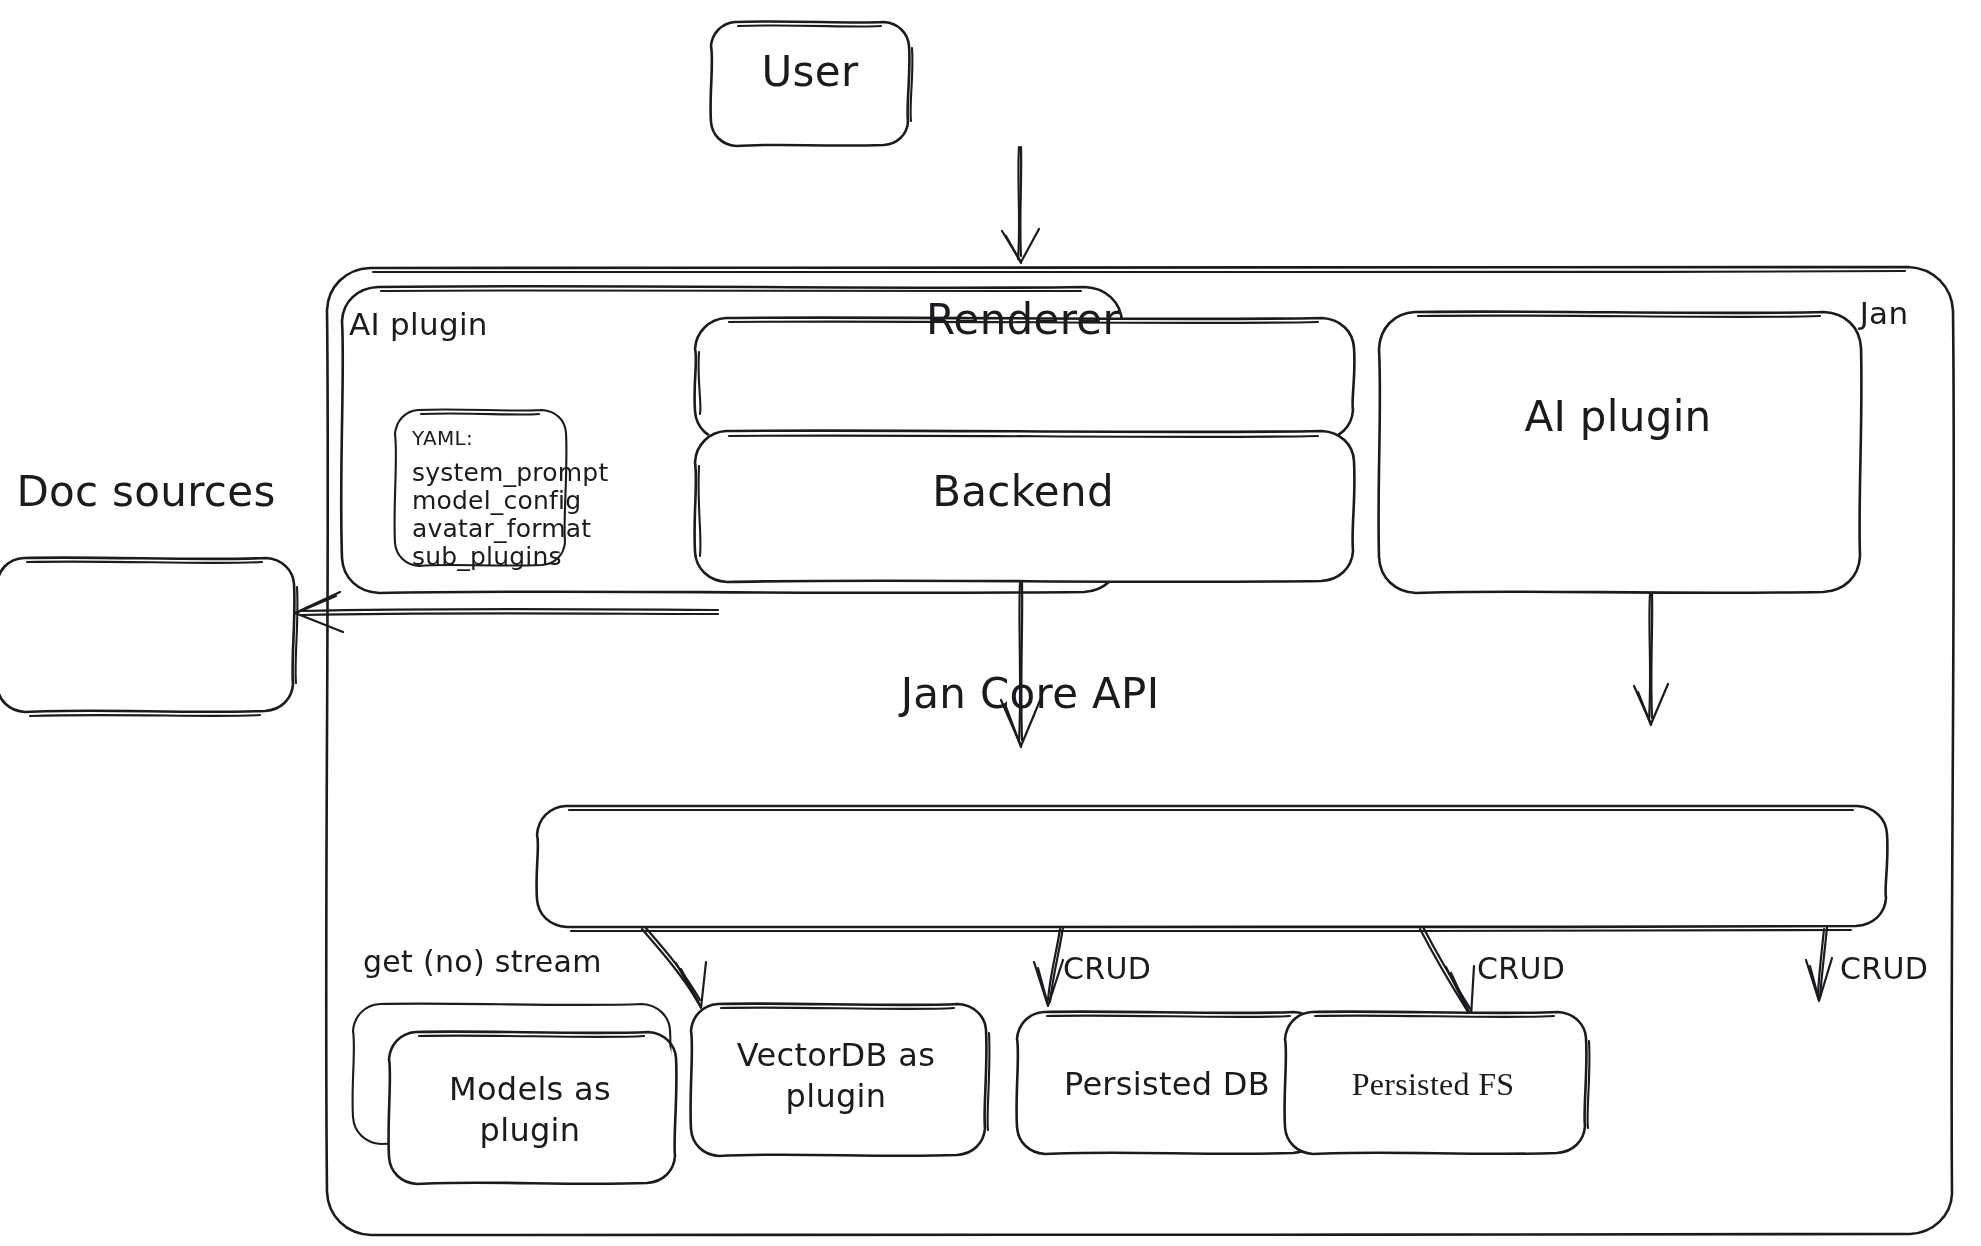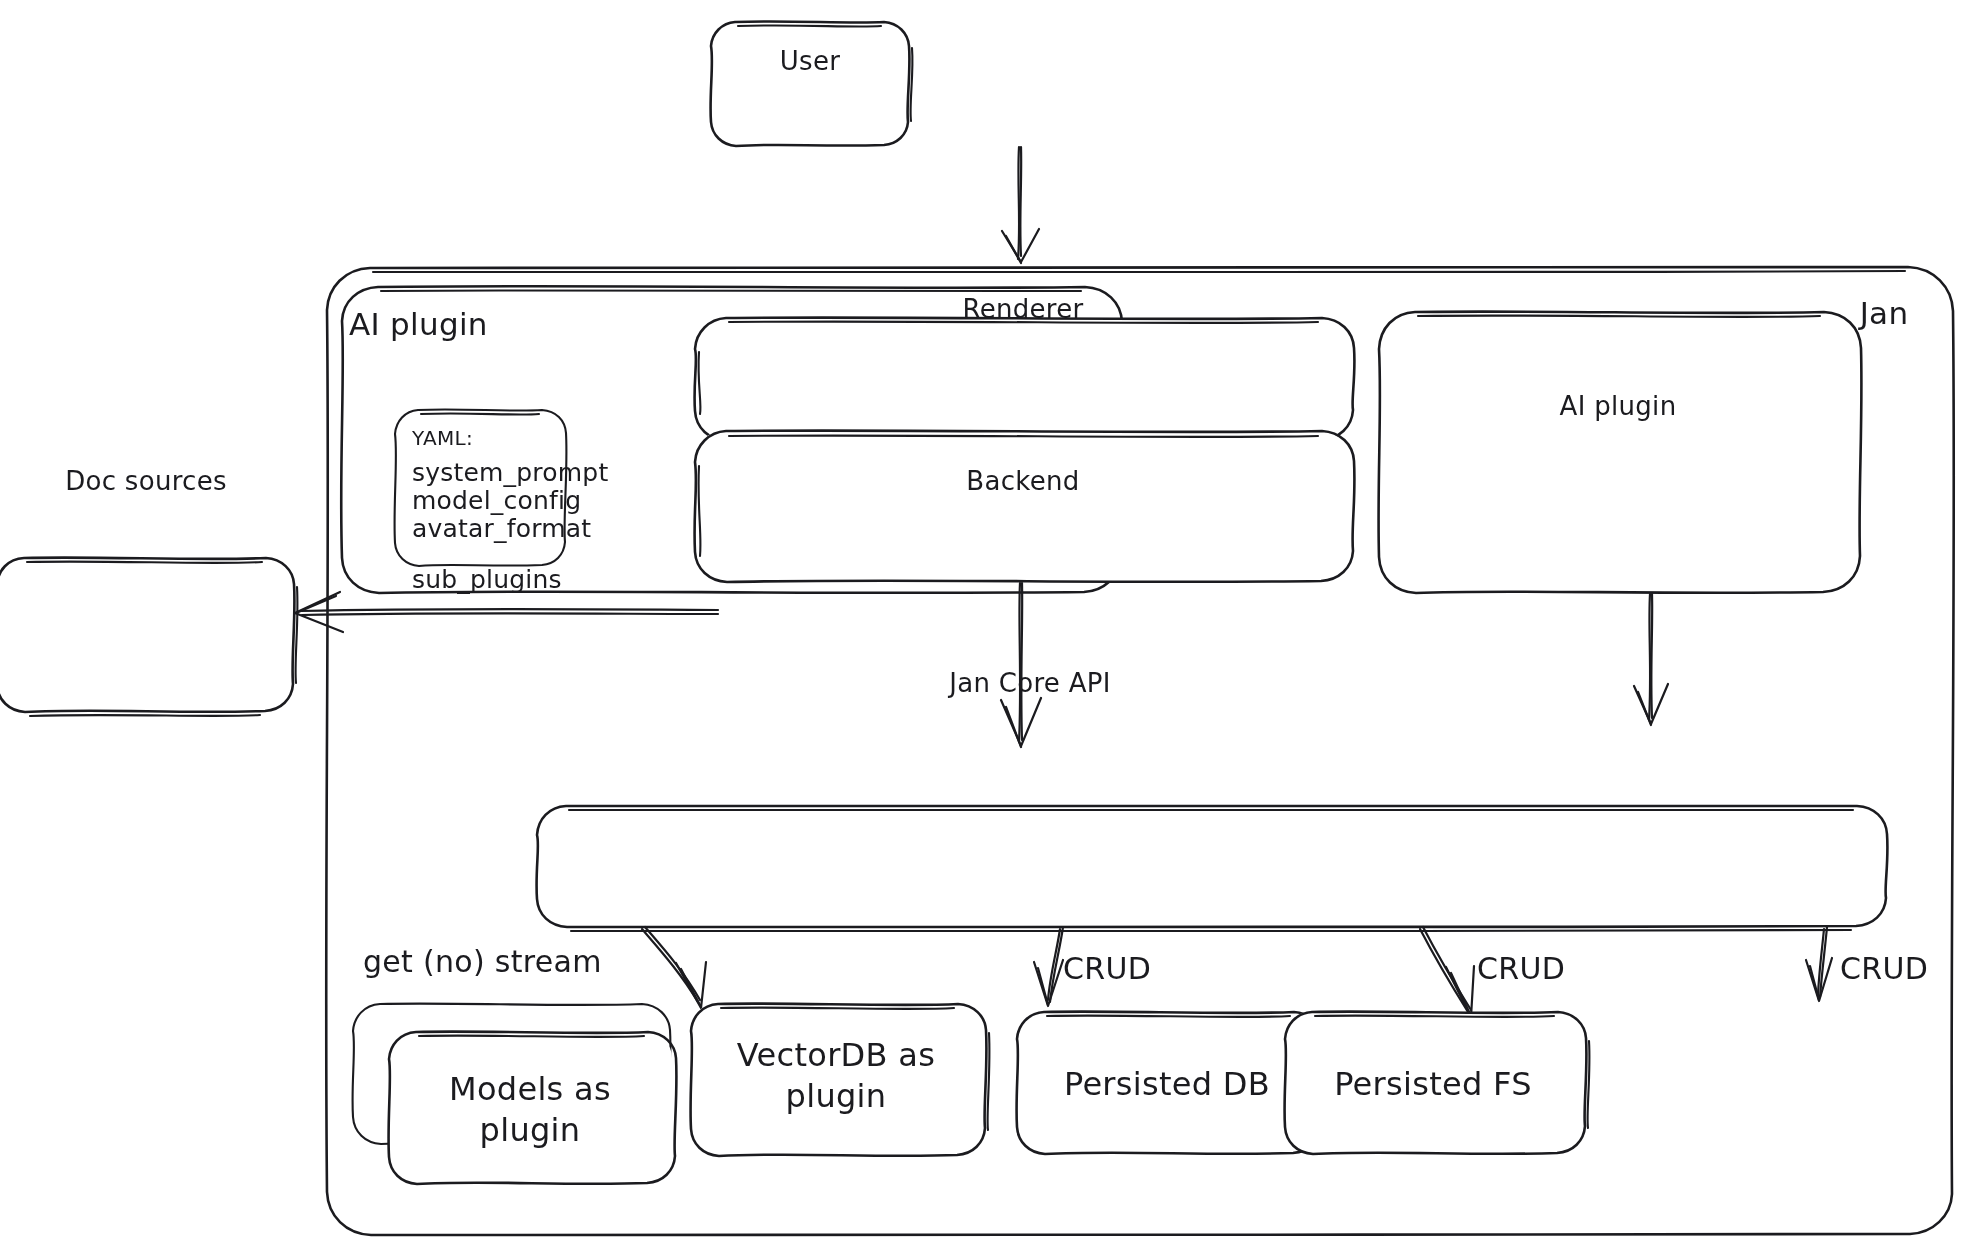--- a/index.html
+++ b/index.html
@@ -32,21 +32,21 @@
     white-space: pre;
     line-height: 1.28;
     pointer-events: none;
     letter-spacing: 0.3px;
   }
   .ctr {
     text-align: center;
     transform: translateX(-50%);
   }
   .node-text {
-    font-size: 26px;
+    font-size: 42px;
   }
   .node-text-sm {
     font-size: 32px;
   }
   .group-title {
     font-size: 31px;
   }
   .edge-label {
     font-size: 30px;
   }
@@ -287,27 +287,27 @@
   <div class="lbl node-text ctr" style="left:1030px; top:667px;">Jan Core API</div>
 
   <div class="lbl node-text-sm ctr" style="left:530px; top:1060px;margin-top:9px;">Models as
 plugin</div>
 
   <div class="lbl node-text-sm ctr" style="left:836px; top:1035px;">VectorDB as
 plugin</div>
 
   <div class="lbl node-text-sm ctr" style="left:1167px; top:1064px;">Persisted DB</div>
 
-  <div class="lbl node-text-sm ctr" style="left:1433px; top:1064px;">Persisted FS</div>
+  <div class="lbl node-text-sm ctr" style="left:1433px; top:1064px;font-family:Liberation Serif, serif;">Persisted FS</div>
 
   <div class="lbl yaml-head" style="left:412px; top:426px;">YAML:</div>
   <div class="lbl yaml-text" style="left:412px; top:455px;">system_prompt</div>
   <div class="lbl yaml-text" style="left:412px; top:483px;">model_config</div>
   <div class="lbl yaml-text" style="left:412px; top:511px;">avatar_format</div>
-  <div class="lbl yaml-text" style="left:412px; top:539px;margin-top:23px;">sub_plugins</div>
+  <div class="lbl yaml-text" style="left:412px; top:539px;">sub_plugins</div>
 
 
   <div class="lbl edge-label" style="left:363px; top:943px;">get (no) stream</div>
 
   <div class="lbl edge-label" style="left:1063px; top:950px;">CRUD</div>
 
   <div class="lbl edge-label" style="left:1477px; top:950px;">CRUD</div>
 
   <div class="lbl edge-label" style="left:1840px; top:950px;">CRUD</div>
 

